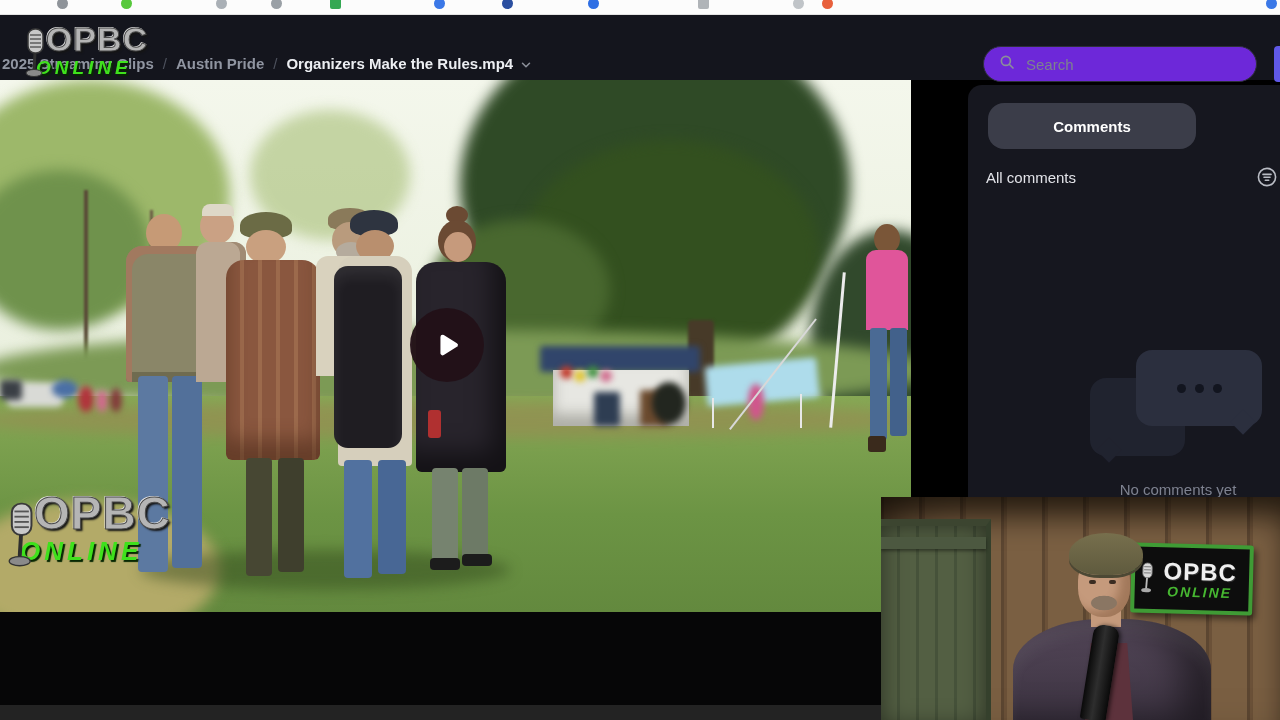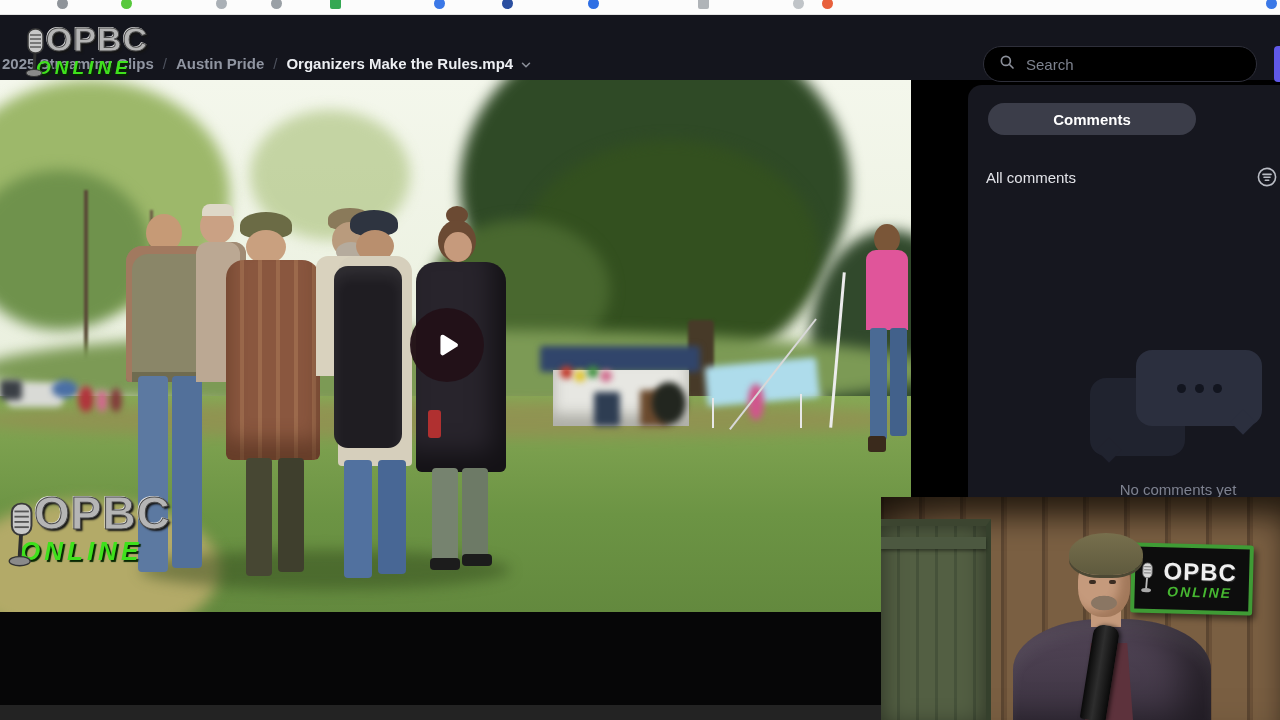--- a/index.html
+++ b/index.html
@@ -7,40 +7,40 @@
   .abs{position:absolute}
   
   #browser-strip{left:0;top:0;width:1280px;height:14px;background:#fcfcfc;border-bottom:1px solid #e3e3e3;z-index:6}
   .favicon{position:absolute;top:-2px;width:11px;height:11px;border-radius:50%}
   
   #app-header{left:0;top:14px;width:1280px;height:66px;background:#14151d;z-index:2}
   #breadcrumb{left:2px;top:39px;height:22px;line-height:22px;font-size:15px;font-weight:600;color:#9095a1;white-space:nowrap}
   #breadcrumb .sep{color:#4e525e;margin:0 9px;font-weight:400}
   #breadcrumb .current{color:#eceef2}
   .chev{display:inline-block;vertical-align:-3px;margin-left:6px}
-  #search-pill{left:983px;top:32px;width:274px;height:36px;background:#000000;border:1px solid #2e2f3a;border-radius:18px;display:flex;align-items:center;padding-left:14px;box-sizing:border-box}
+  #search-pill{left:983px;top:32px;width:274px;height:36px;background:#6d28d9;border:1px solid #2e2f3a;border-radius:18px;display:flex;align-items:center;padding-left:14px;box-sizing:border-box}
   #search-input{background:transparent;border:none;outline:none;color:#c9ccd4;font-size:15px;font-family:"Liberation Sans",sans-serif;margin-left:8px;width:200px}
   #search-input::placeholder{color:#7d828e}
   #accent-sliver{left:1274px;top:32px;width:6px;height:36px;background:#6059e8;border-radius:4px 0 0 4px}
   
   .opbc-mark{z-index:10;pointer-events:none}
   .opbc-title{font-weight:800;color:#b5b5b5;-webkit-text-stroke:1px #4a4a4a;text-shadow:2px 2px 2px #151515,-1px -1px 0 #e8e8e8;letter-spacing:1px;line-height:1}
   .opbc-sub{font-style:italic;font-weight:800;color:#3fe11c;text-shadow:2px 2px 1px #072803;letter-spacing:4px;line-height:1}
   
   #video{left:0;top:80px;width:911px;height:532px;background:linear-gradient(#f4f7ec,#e9efdd 60%);overflow:hidden;z-index:1}
   .blob{position:absolute;border-radius:50%}
   .soft{filter:blur(7px)}
   .soft2{filter:blur(3px)}
   
   #controls{left:0;top:612px;width:1280px;height:93px;background:#060607;z-index:2}
   
   #bottom-strip{left:0;top:705px;width:1280px;height:15px;background:#232323;z-index:3}
   
   #comments-panel{left:968px;top:85px;width:312px;height:635px;background:#16171f;border-top-left-radius:14px;z-index:1}
-  #comments-tab{left:20px;top:18px;width:208px;height:32px;background:#3b3d49;border-radius:16px;color:#fff;font-size:15px;font-weight:600;display:flex;align-items:center;justify-content:center}
+  #comments-tab{left:20px;top:18px;width:208px;height:46px;background:#3b3d49;border-radius:16px;color:#fff;font-size:15px;font-weight:600;display:flex;align-items:center;justify-content:center}
   #all-comments{left:18px;top:84px;font-size:15px;font-weight:400;color:#e2e3e8}
   #filter-btn{left:288px;top:81px;color:#b9bcc4}
   .bubble{position:absolute;border-radius:16px}
   .tail{position:absolute;width:18px;height:18px;transform:rotate(45deg)}
   #empty-text{left:100px;top:396px;width:220px;text-align:center;color:#7e8290;font-size:15px}
   
   #webcam{left:881px;top:497px;width:399px;height:223px;overflow:hidden;z-index:50;
     background:repeating-linear-gradient(90deg,#6b5138 0 3px,#7a5f42 3px 38px,#5c4631 38px 41px);
     box-shadow:inset 0 26px 30px -8px rgba(10,6,2,.75), inset 60px 0 60px -40px rgba(10,6,2,.5)}
   #barn-door{left:0;top:22px;width:105px;height:201px;background:repeating-linear-gradient(90deg,#535f43 0 16px,#46523a 16px 19px);border-top:7px solid #3c4530;border-right:5px solid #35402c;box-shadow:inset 0 0 25px rgba(0,0,0,.5)}

